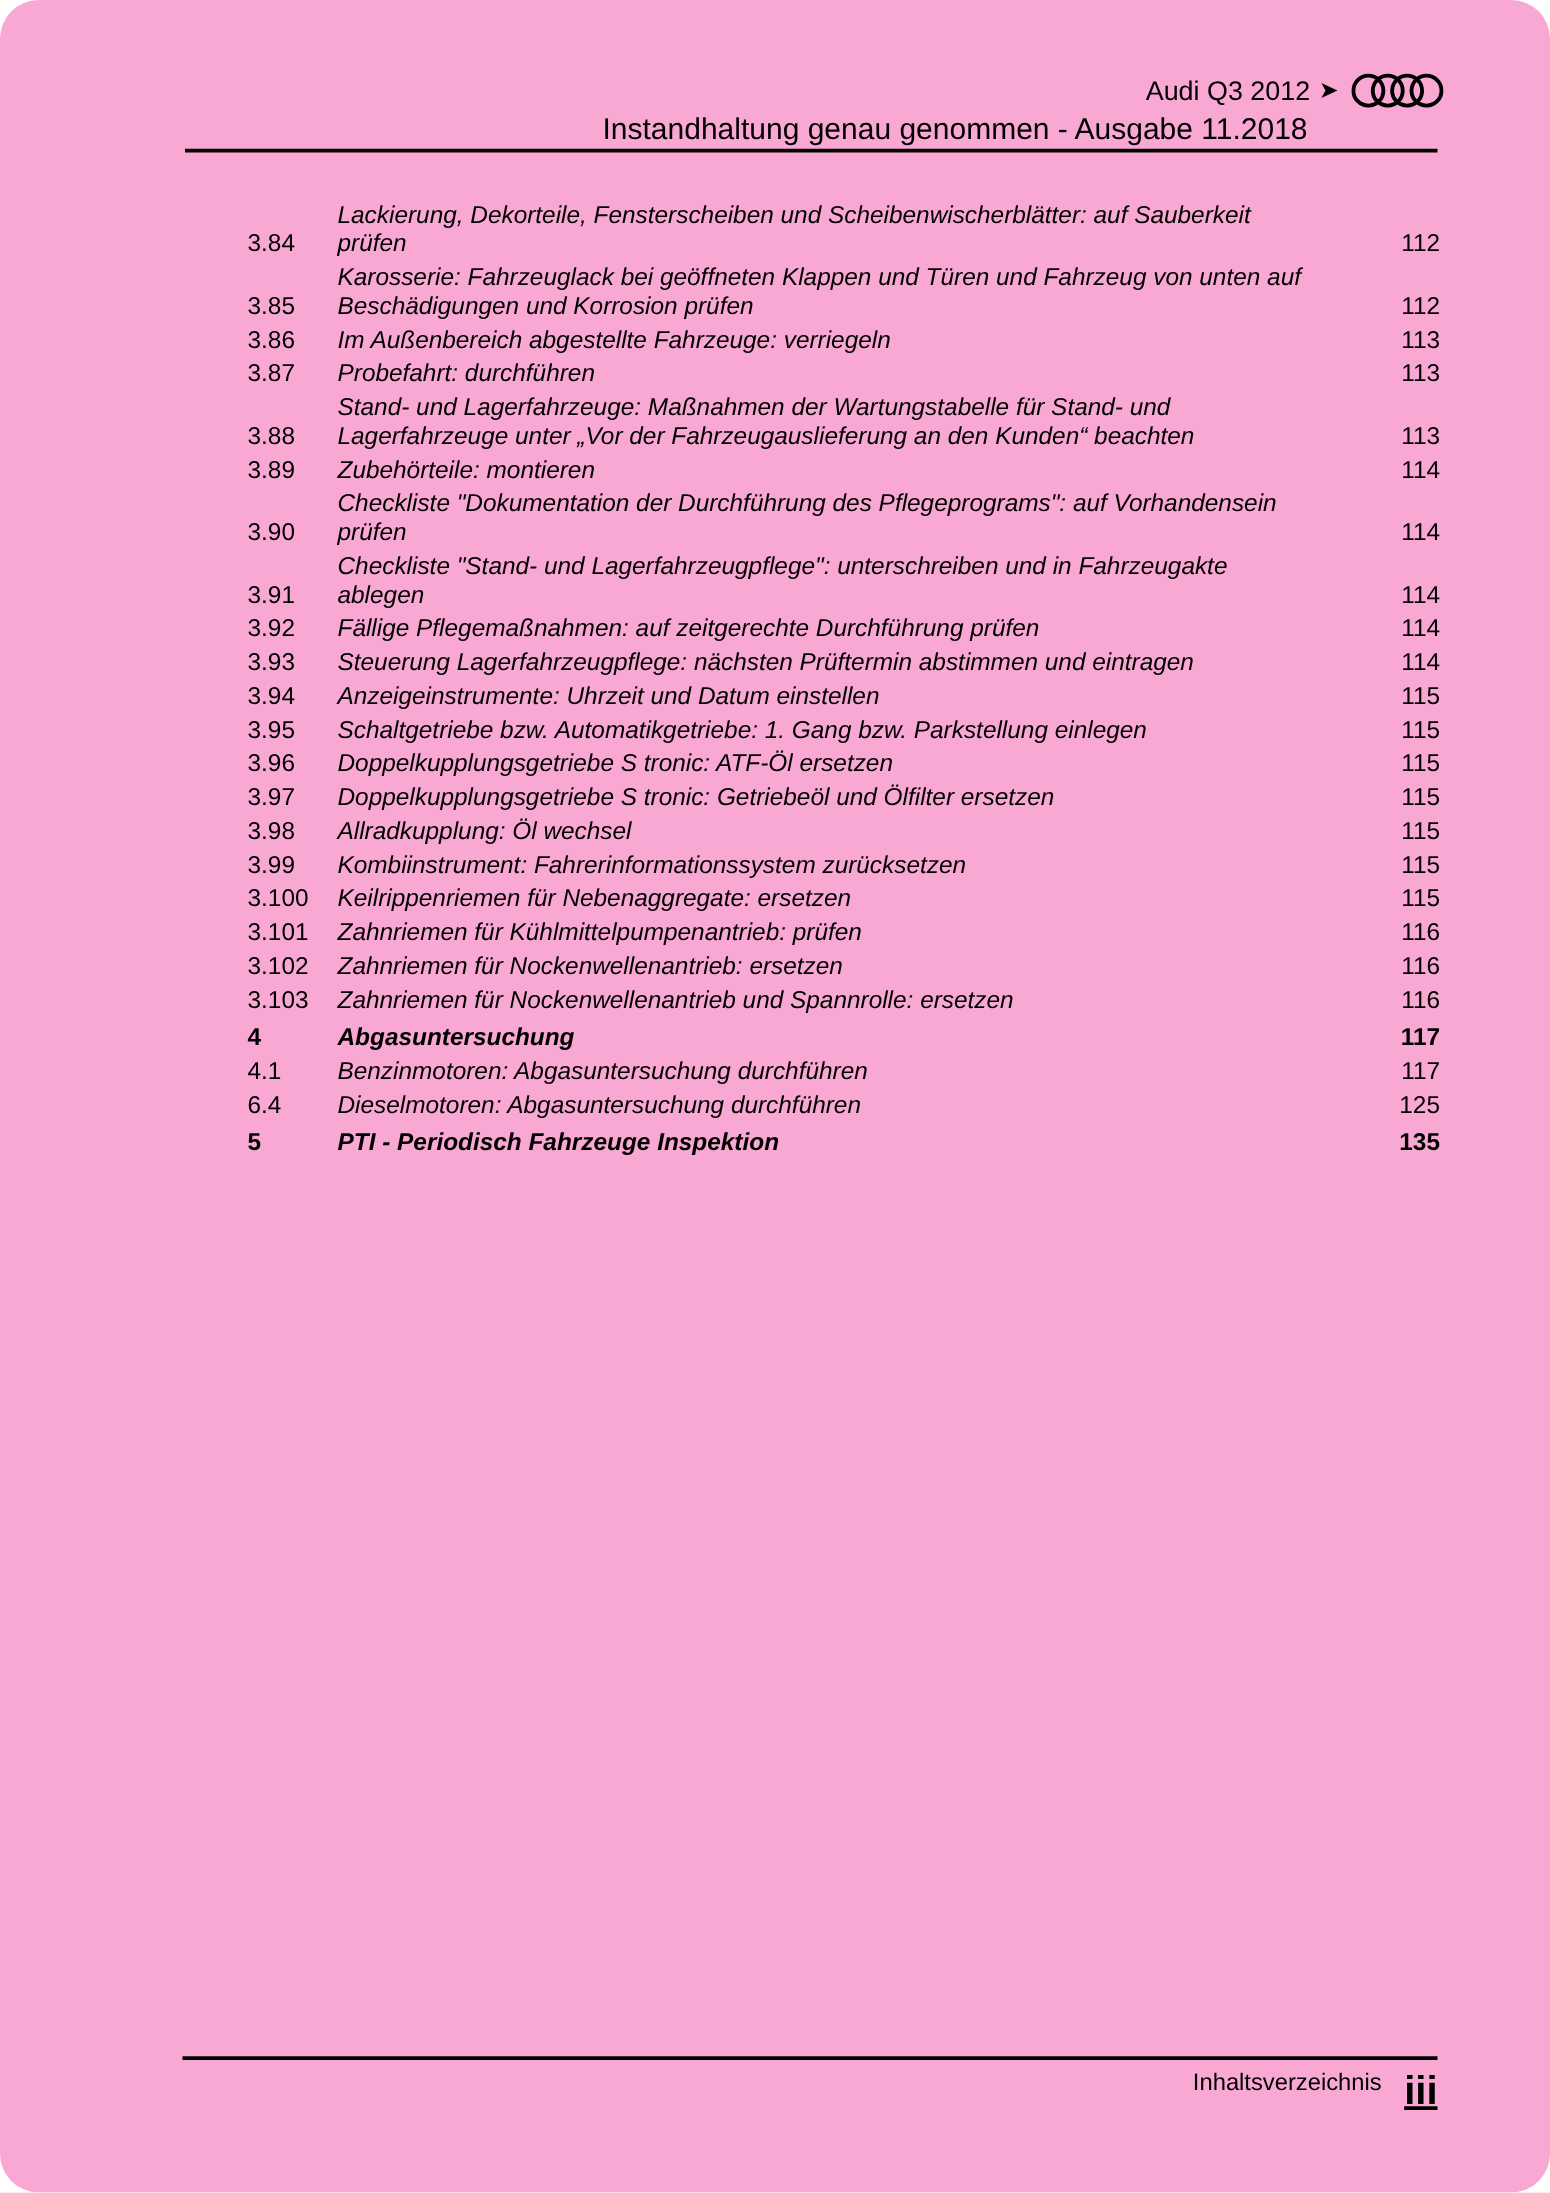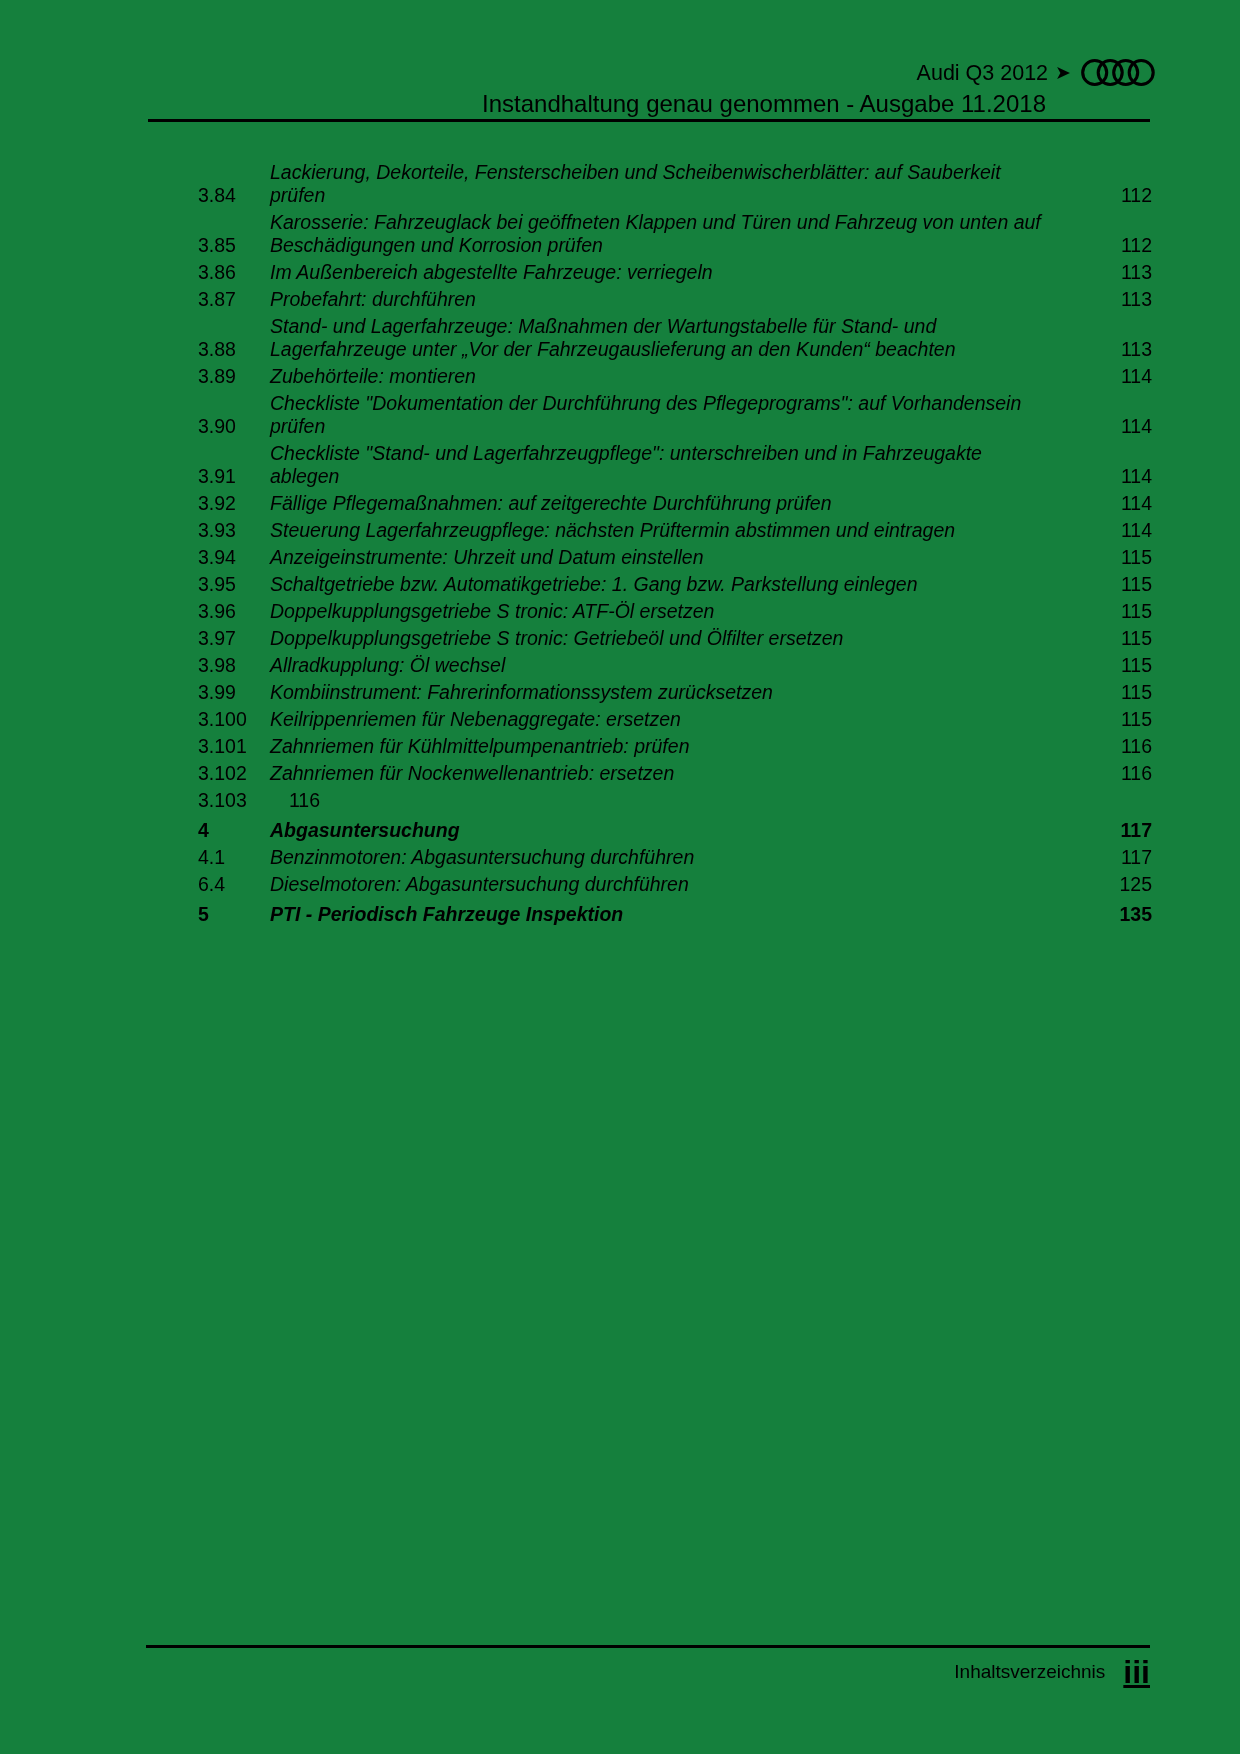--- a/index.html
+++ b/index.html
@@ -1,23 +1,24 @@
 <!DOCTYPE html>
 <html lang="de"><head>
 <meta charset="utf-8">
 <style>
   html, body { margin: 0; padding: 0; background: #ffffff; }
   .page {
     position: relative;
     width: 1240px;
     height: 1754px;
-    background: #15803d;
+    background: #f9a8d4;
     color: #000000;
     font-family: "Liberation Sans", sans-serif;
     overflow: hidden;
+    border-radius: 31px;
   }
 
   
   .header-line1 {
     position: absolute;
     top: 58px;
     right: 85px;
     display: flex;
     align-items: center;
     font-size: 21.5px;
@@ -76,21 +77,21 @@
     left: 146px;
     right: 90px;
     height: 3px;
     background: #000;
   }
   .footer {
     position: absolute;
     top: 1656px;
     right: 90px;
     display: flex;
-    align-items: center;
+    align-items: flex-start;
     gap: 18px;
   }
   .footer-label { font-size: 19px; }
   .footer-page { font-size: 32px; font-weight: bold; line-height: 1; text-decoration: underline; }
 </style>
 </head>
 <body>
 
 <div class="page">
 
@@ -319,20 +320,26 @@
           <div class="line last">
             <span class="t">Zahnriemen für Nockenwellenantrieb: ersetzen</span>
             <span class="dots"></span>
           </div>
         </div>
       <div class="page-col">116</div>
     </div>
 
     <div class="row">
       <div class="num">3.103</div>
+      <div class="body">
+          <div class="line last">
+            <span class="t">Zahnriemen für Nockenwellenantrieb und Spannrolle: ersetzen</span>
+            <span class="dots"></span>
+          </div>
+        </div>
       <div class="page-col">116</div>
     </div>
 
     <div class="row section">
       <div class="num">4</div>
       <div class="body">
           <div class="line last">
             <span class="t">Abgasuntersuchung</span>
             <span class="dots"></span>
           </div>

